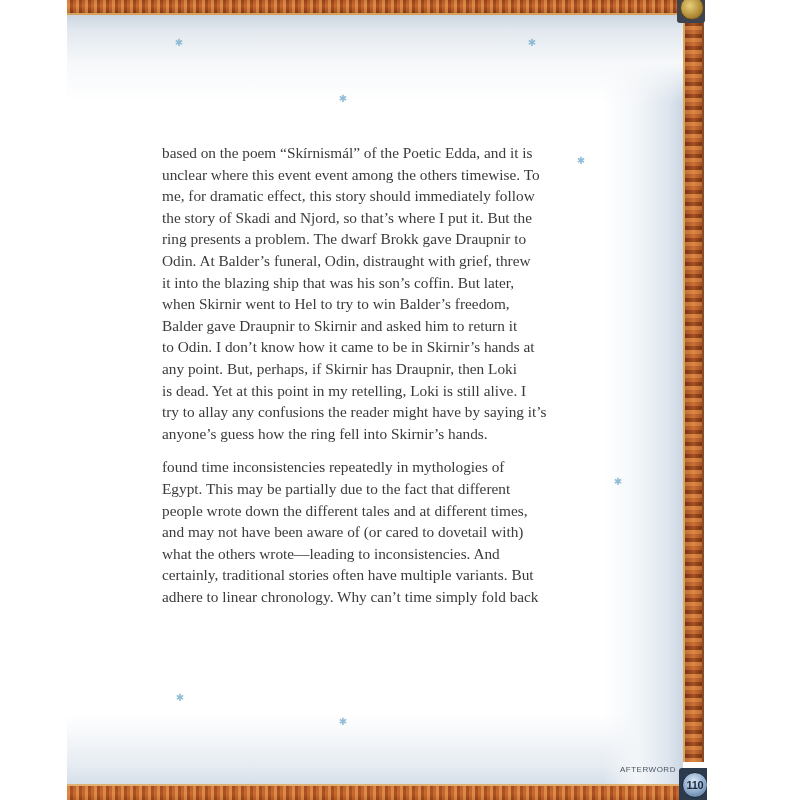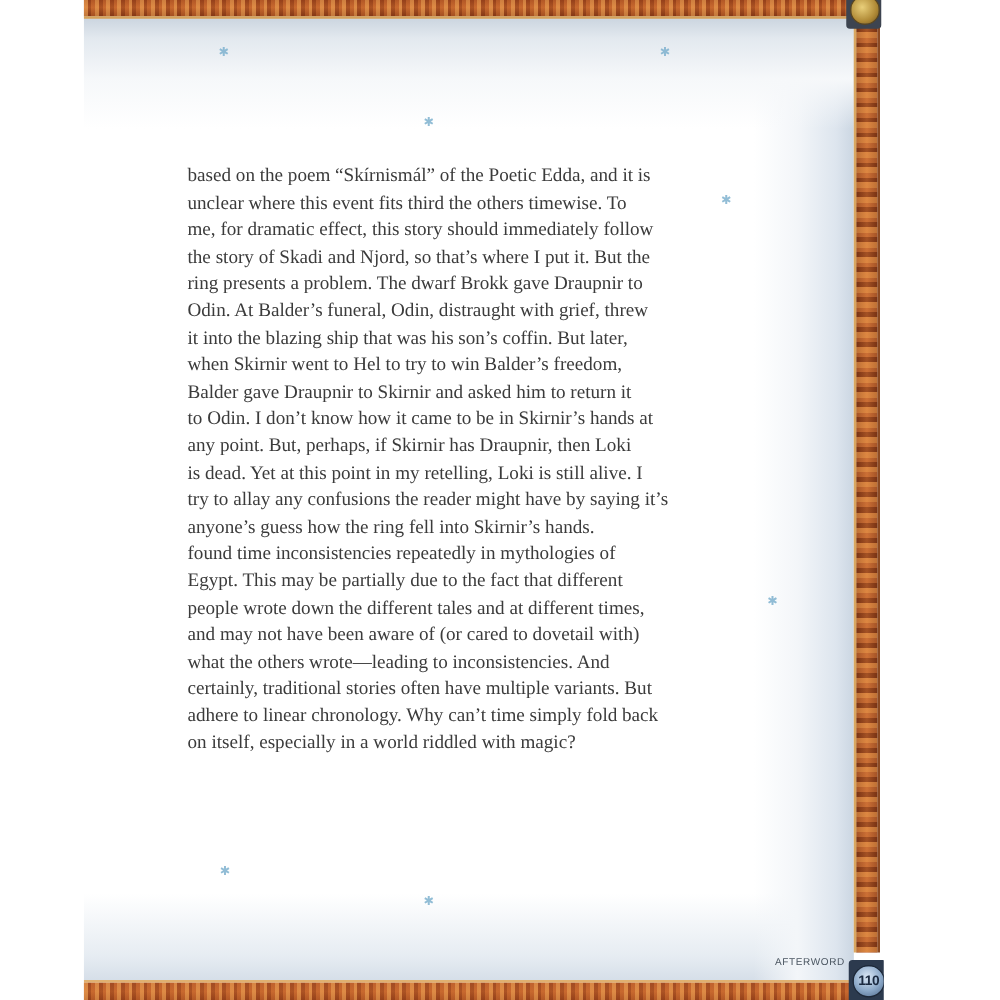--- a/index.html
+++ b/index.html
@@ -70,21 +70,21 @@
     .star {
       position: absolute; width: 10px; height: 10px; color: #7fb2cf; font-size: 10px; line-height: 10px;
       text-align: center; font-family: "DejaVu Sans", sans-serif; opacity: .85;
     }
 
     .body-text {
       position: absolute; left: 83px; top: 130px; width: 420px;
       font-family: "Liberation Serif", serif; font-size: 15.3px; line-height: 21.6px;
       color: #3b3b3b;
     }
-    .body-text p { margin: 0; }
+    .body-text p { margin: 12px; }
     .body-text .line { display: block; white-space: nowrap; }
     .body-text .indent { padding-left: 19px; }
   </style>
 </head>
 <body>
 
 <div class="page">
   <div class="frost"></div>
   <div class="border-top"></div>
   <div class="border-right"></div>
@@ -97,21 +97,21 @@
   <span class="star" style="left:460px;top:38px;">✱</span>
   <span class="star" style="left:271px;top:94px;">✱</span>
   <span class="star" style="left:509px;top:156px;">✱</span>
   <span class="star" style="left:546px;top:477px;">✱</span>
   <span class="star" style="left:108px;top:693px;">✱</span>
   <span class="star" style="left:271px;top:717px;">✱</span>
 
   <div class="body-text">
     <p>
       <span class="line">based on the poem “Skírnismál” of the Poetic Edda, and it is</span>
-      <span class="line">unclear where this event fits third the others timewise. To</span>
+      <span class="line">unclear where this event event among the others timewise. To</span>
       <span class="line">me, for dramatic effect, this story should immediately follow</span>
       <span class="line">the story of Skadi and Njord, so that’s where I put it. But the</span>
       <span class="line">ring presents a problem. The dwarf Brokk gave Draupnir to</span>
       <span class="line">Odin. At Balder’s funeral, Odin, distraught with grief, threw</span>
       <span class="line">it into the blazing ship that was his son’s coffin. But later,</span>
       <span class="line">when Skirnir went to Hel to try to win Balder’s freedom,</span>
       <span class="line">Balder gave Draupnir to Skirnir and asked him to return it</span>
       <span class="line">to Odin. I don’t know how it came to be in Skirnir’s hands at</span>
       <span class="line">any point. But, perhaps, if Skirnir has Draupnir, then Loki</span>
       <span class="line">is dead. Yet at this point in my retelling, Loki is still alive. I</span>
@@ -119,21 +119,20 @@
       <span class="line">anyone’s guess how the ring fell into Skirnir’s hands.</span>
     </p>
     <p>
       <span class="line">found time inconsistencies repeatedly in mythologies of</span>
       <span class="line">Egypt. This may be partially due to the fact that different</span>
       <span class="line">people wrote down the different tales and at different times,</span>
       <span class="line">and may not have been aware of (or cared to dovetail with)</span>
       <span class="line">what the others wrote—leading to inconsistencies. And</span>
       <span class="line">certainly, traditional stories often have multiple variants. But</span>
       <span class="line">adhere to linear chronology. Why can’t time simply fold back</span>
-      <span class="line">on itself, especially in a world riddled with magic?</span>
     </p>
   </div>
 
   <span class="section-label">AFTERWORD</span>
   <div class="corner-bottom">
     <div class="page-badge">110</div>
   </div>
 </div>
 
 </body></html>

